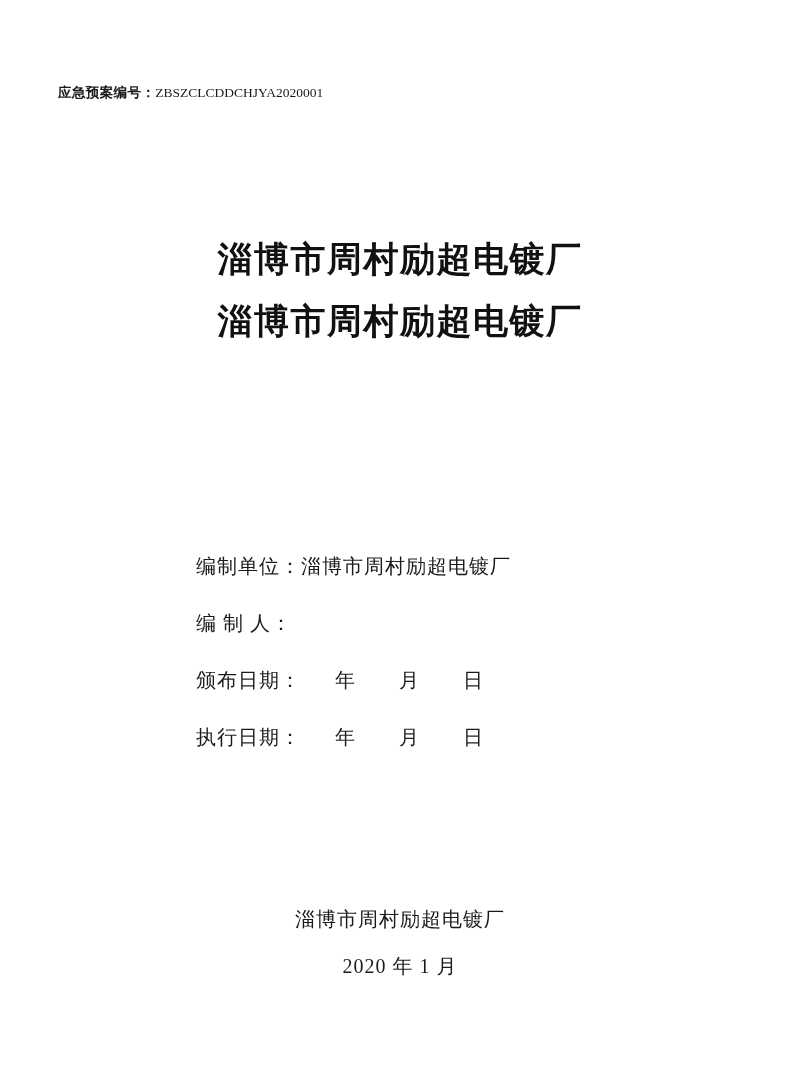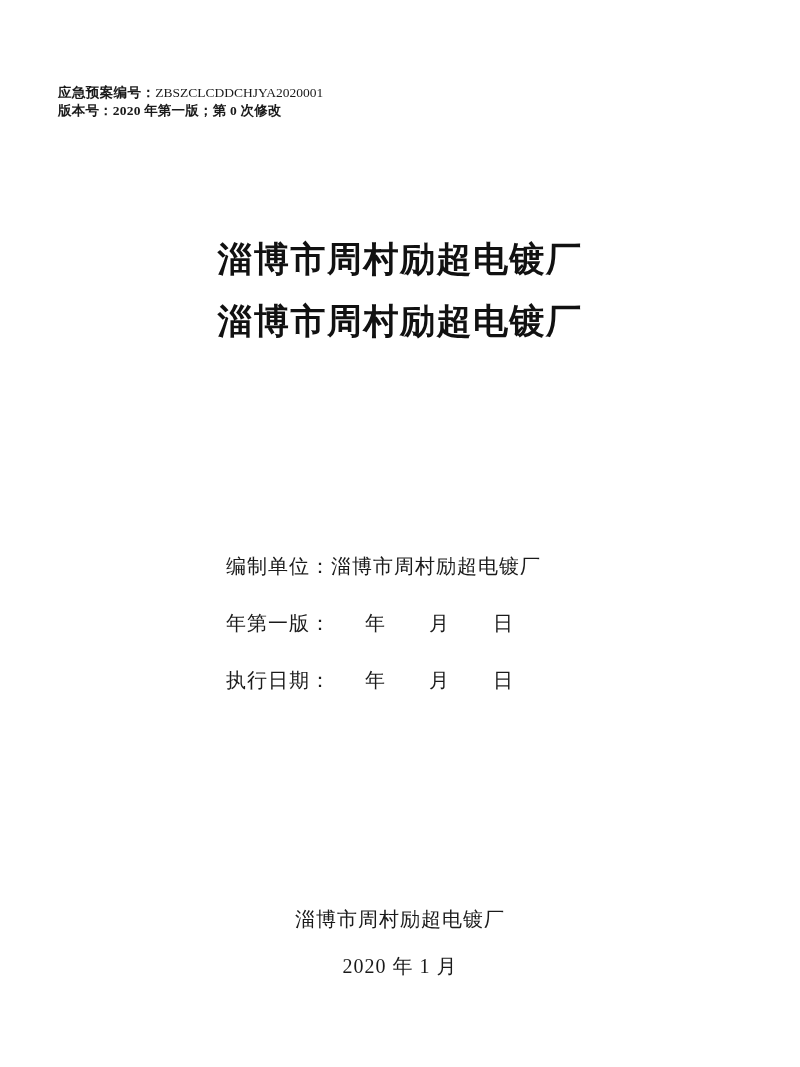--- a/index.html
+++ b/index.html
@@ -70,21 +70,20 @@
     width: 520px;
   }
   .info-row {
     font-size: 20px;
     line-height: 57px;
     white-space: nowrap;
     letter-spacing: 1px;
   }
   .info-label {
     display: inline-block;
-    margin-left: 30px;
   }
   .info-value {
     display: inline-block;
   }
   .date-slots {
     display: inline-block;
     margin-left: 34px;
     letter-spacing: 1px;
     text-decoration: underline;
   }
@@ -110,34 +109,36 @@
 </style>
 </head>
 <body>
 
 <div class="page">
 
   <div class="header-row">
     <div class="header-left">
       <span>应急预案编号：</span><span class="code">ZBSZCLCDDCHJYA2020001</span>
     </div>
-    <div class="header-right">版本号：2020 年第一版；第 0 次修改</div>
   </div>
 
   <div class="title-block">
     <div class="title-line">淄博市周村励超电镀厂</div>
     <div class="title-line">淄博市周村励超电镀厂</div>
   </div>
 
   <div class="info-block">
     <div class="info-row">
       <span class="info-label">编制单位：</span><span class="info-value">淄博市周村励超电镀厂</span>
     </div>
     <div class="info-row">
-      <span class="info-label">年第一版：</span><span class="date-slots"><span>年</span><span>月</span><span>日</span></span>
+      <span class="info-label">编 制 人：</span><span class="info-value"></span>
+    </div>
+    <div class="info-row">
+      <span class="info-label">颁布日期：</span><span class="date-slots"><span>年</span><span>月</span><span>日</span></span>
     </div>
     <div class="info-row">
       <span class="info-label">执行日期：</span><span class="date-slots"><span>年</span><span>月</span><span>日</span></span>
     </div>
   </div>
 
   <div class="footer-block">
     <div class="footer-line">淄博市周村励超电镀厂</div>
     <div class="footer-line">2020 年 1 月</div>
   </div>

